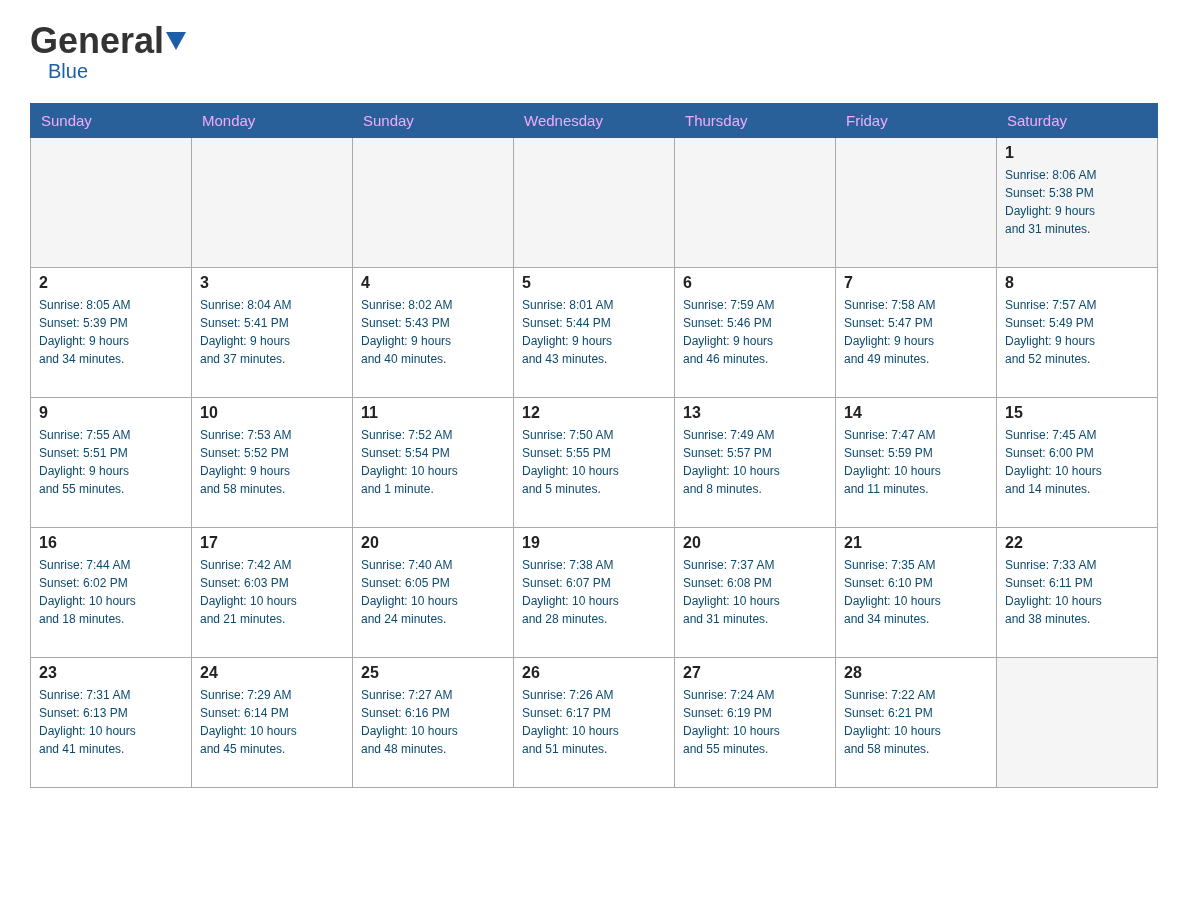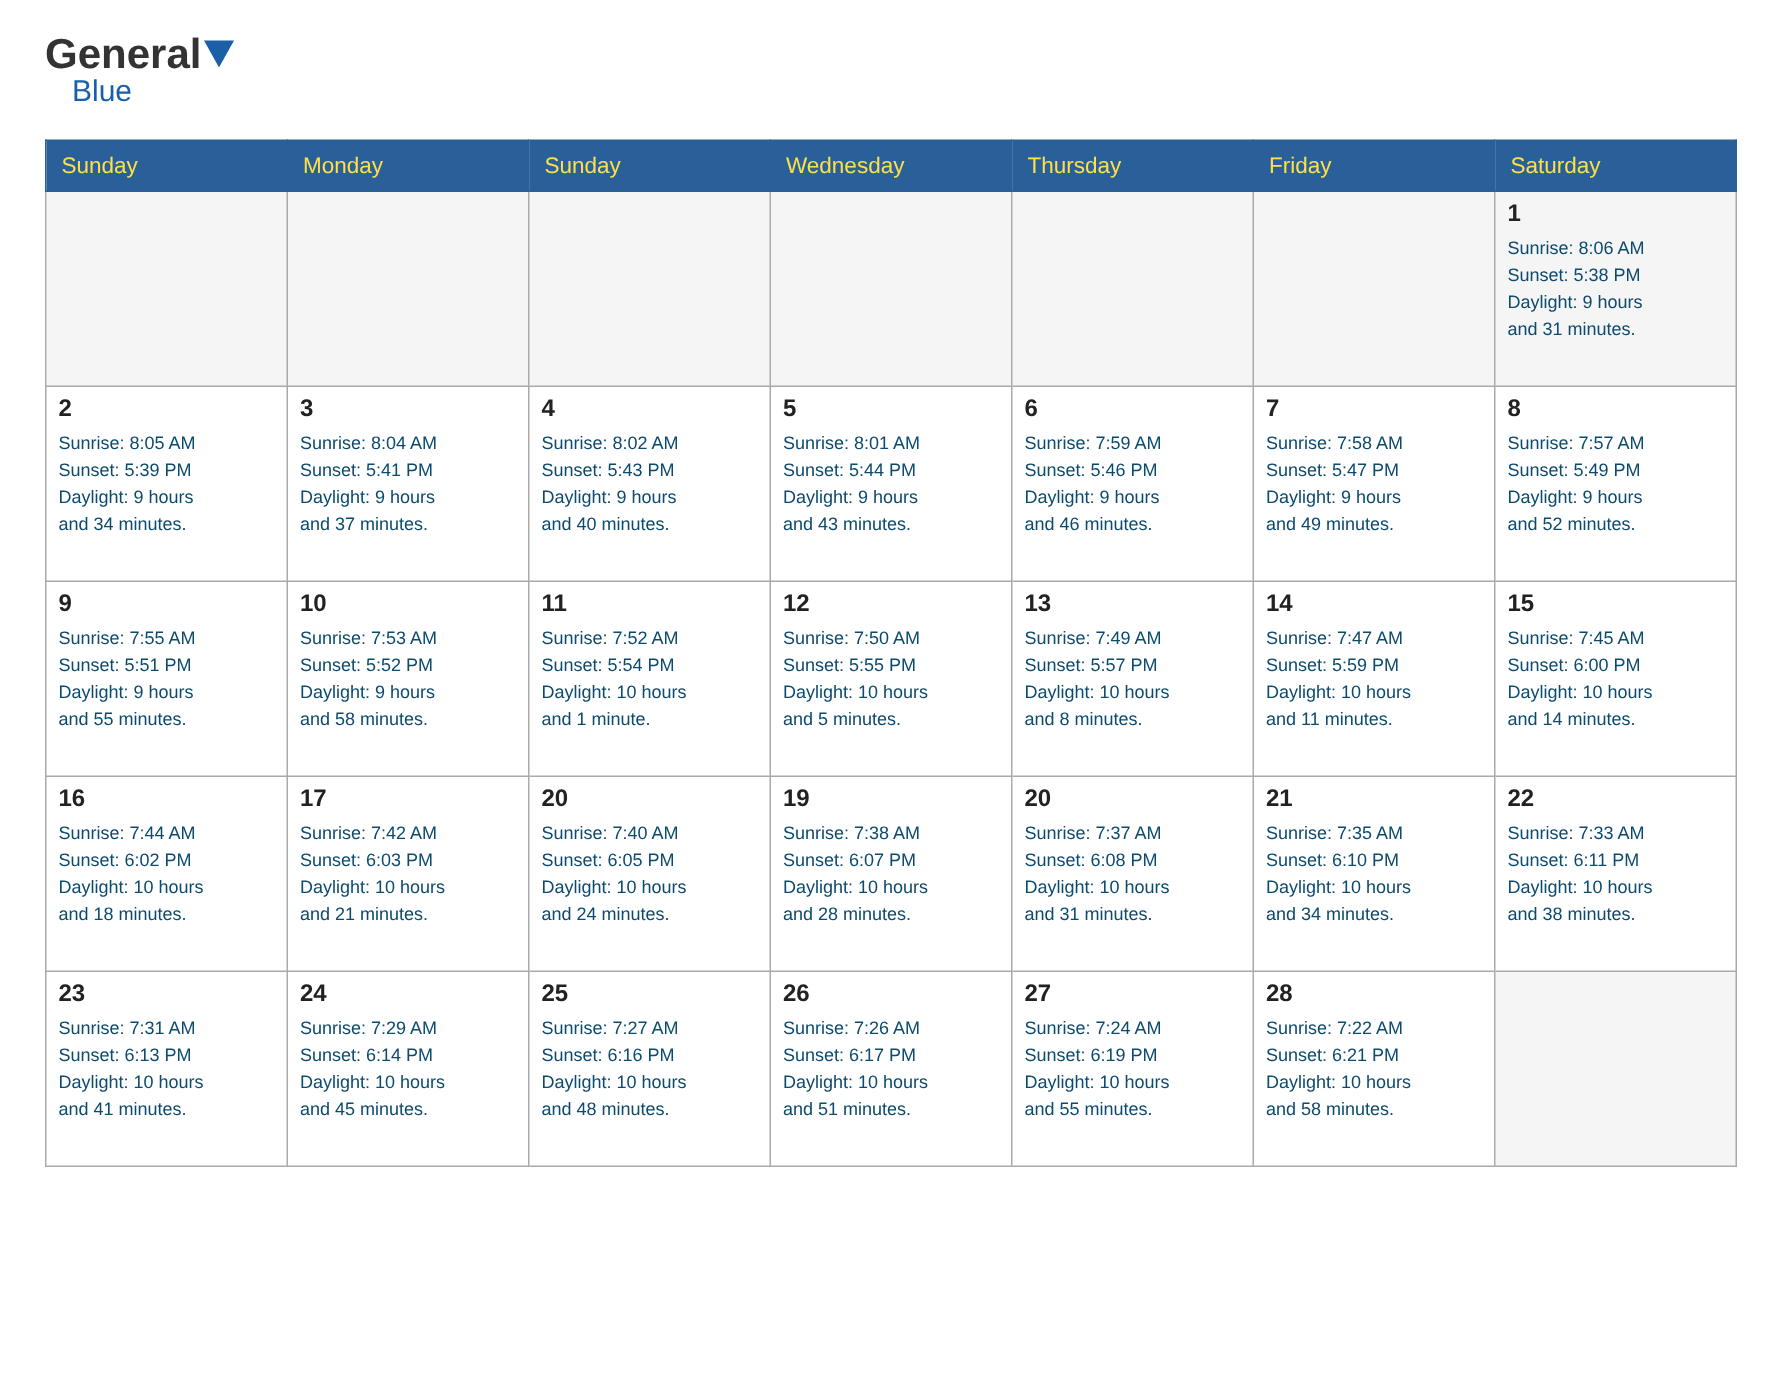--- a/index.html
+++ b/index.html
@@ -15,21 +15,21 @@
       justify-content: space-between;
       align-items: flex-start;
       margin-bottom: 20px;
     }
     .logo {
       display: flex;
       flex-direction: column;
       align-items: flex-start;
     }
     .logo-text {
-      font-size: 28px;
+      font-size: 36px;
       font-weight: bold;
       color: #333;
       display: flex;
       align-items: center;
     }
     .logo-general { color: #333; }
     .logo-triangle {
       display: inline-block;
       width: 0;
       height: 0;
@@ -59,21 +59,21 @@
       color: #555;
       margin-top: 4px;
     }
     .calendar {
       width: 100%;
       border-collapse: collapse;
       table-layout: fixed;
     }
     .calendar thead th {
       background-color: #2a6099;
-      color: #fde047;
+      color: #f0abfc;
       font-size: 15px;
       font-weight: normal;
       padding: 8px 10px;
       text-align: left;
       border: 1px solid #2a6099;
     }
     .calendar tbody td {
       border: 1px solid #aaa;
       vertical-align: top;
       padding: 6px 8px;

